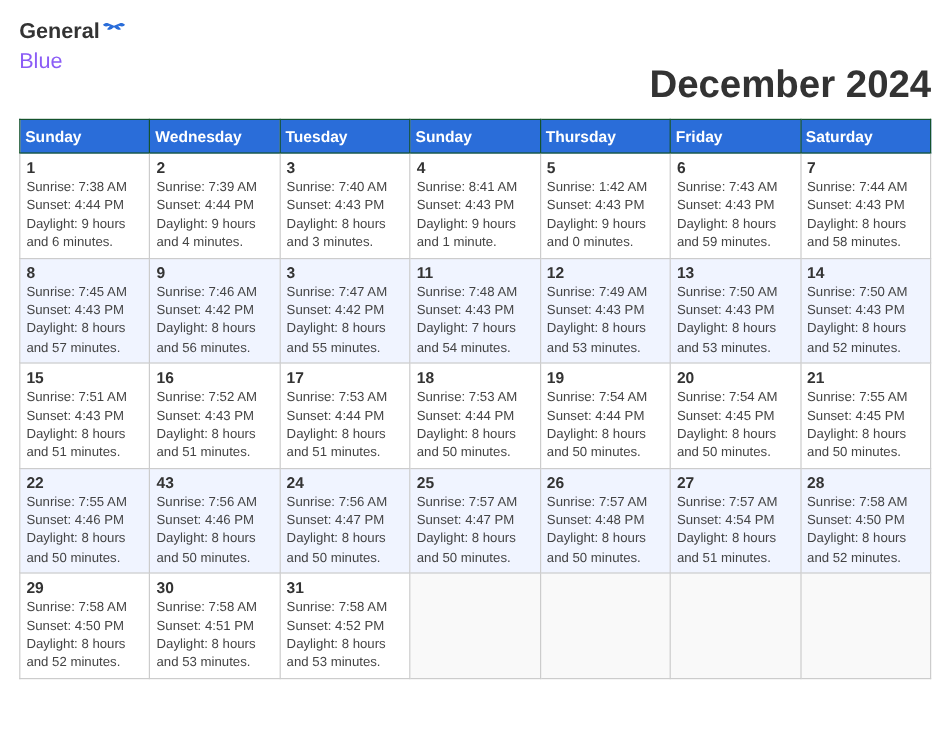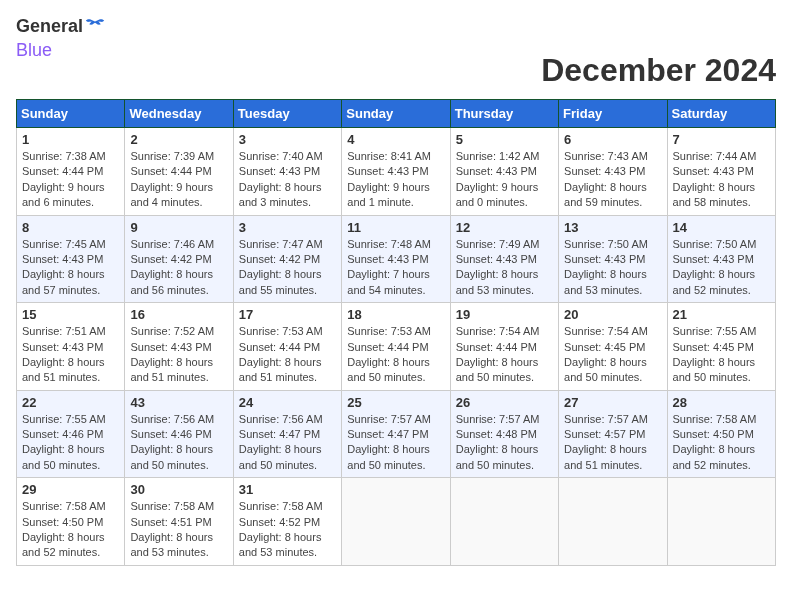--- a/index.html
+++ b/index.html
@@ -339,21 +339,21 @@
         <div class="day-info">
           <span>Sunrise: 7:57 AM</span><br>
           <span>Sunset: 4:48 PM</span><br>
           <span>Daylight: 8 hours and 50 minutes.</span>
         </div>
       </td>
         <td>
         <span class="day-num">27</span>
         <div class="day-info">
           <span>Sunrise: 7:57 AM</span><br>
-          <span>Sunset: 4:57 PM</span><br>
+          <span>Sunset: 4:54 PM</span><br>
           <span>Daylight: 8 hours and 51 minutes.</span>
         </div>
       </td>
         <td>
         <span class="day-num">28</span>
         <div class="day-info">
           <span>Sunrise: 7:58 AM</span><br>
           <span>Sunset: 4:50 PM</span><br>
           <span>Daylight: 8 hours and 52 minutes.</span>
         </div>

